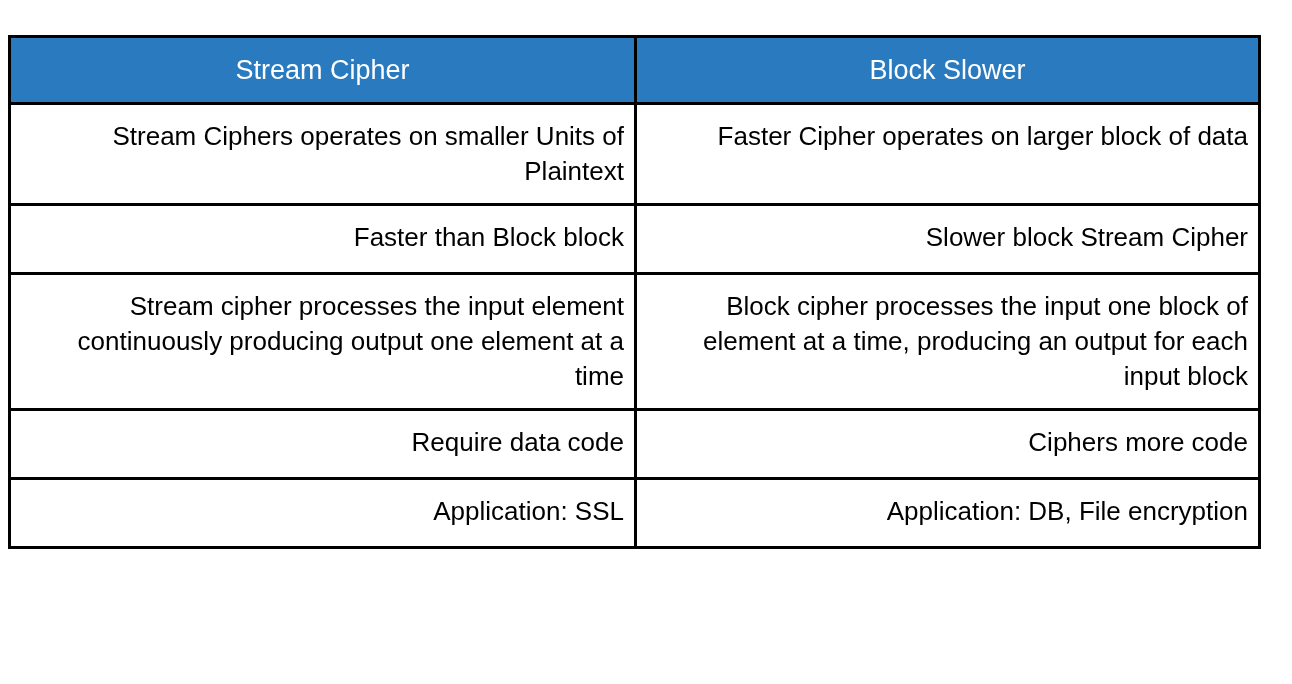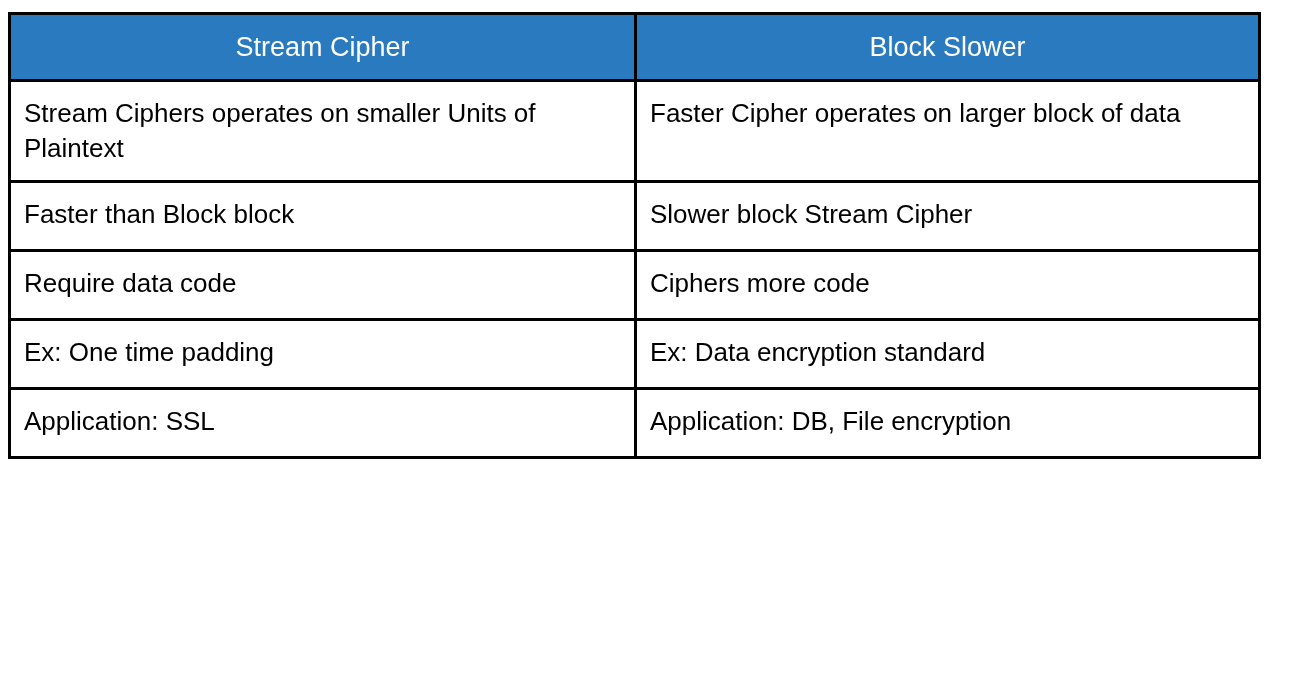--- a/index.html
+++ b/index.html
@@ -16,21 +16,21 @@
   }
   .page {
     position: relative;
     width: 1292px;
     height: 684px;
     background: #ffffff;
   }
   .compare-table {
     position: absolute;
     left: 8px;
-    top: 12px;
+    top: 35px;
     width: 1250px;
     border-collapse: collapse;
     table-layout: fixed;
   }
   .compare-table col.col-left  { width: 626px; }
   .compare-table col.col-right { width: 624px; }
 
   .compare-table th,
   .compare-table td {
     border: 3px solid #000000;
@@ -56,20 +56,21 @@
     line-height: 35px;
     padding: 14px 10px 14px 13px;
     text-align: left;
   }
   tr.h1 td { height: 69px; }
   tr.h2 td { height: 100px; }
   tr.h3 td { height: 131px; }
 
   .cell-text {
     display: block;
+    text-align: right;
   }
 </style>
 </head>
 <body>
 
 <div class="page">
 
   <table class="compare-table">
     <colgroup>
       <col class="col-left">
@@ -91,34 +92,34 @@
           </td>
       </tr>
       <tr class="h1">
         <td>
             <span class="cell-text">Faster than Block block</span>
           </td>
         <td>
             <span class="cell-text">Slower block Stream Cipher</span>
           </td>
       </tr>
+      <tr class="h3">
+        <td>
+            <span class="cell-text">Stream cipher processes the input element continuously producing output one element at a time</span>
+          </td>
+        <td>
+            <span class="cell-text">Block cipher processes the input one block of element at a time, producing an output for each input block</span>
+          </td>
+      </tr>
       <tr class="h1">
         <td>
             <span class="cell-text">Require data code</span>
           </td>
         <td>
             <span class="cell-text">Ciphers more code</span>
-          </td>
-      </tr>
-      <tr class="h1">
-        <td>
-            <span class="cell-text">Ex: One time padding</span>
-          </td>
-        <td>
-            <span class="cell-text">Ex: Data encryption standard</span>
           </td>
       </tr>
       <tr class="h1">
         <td>
             <span class="cell-text">Application: SSL</span>
           </td>
         <td>
             <span class="cell-text">Application: DB, File encryption</span>
           </td>
       </tr>

